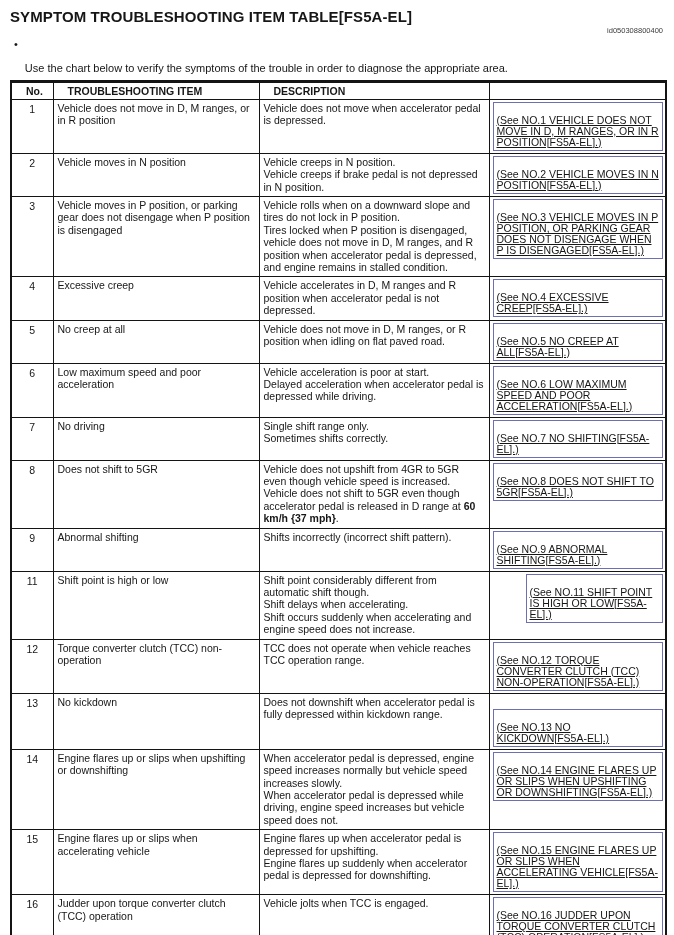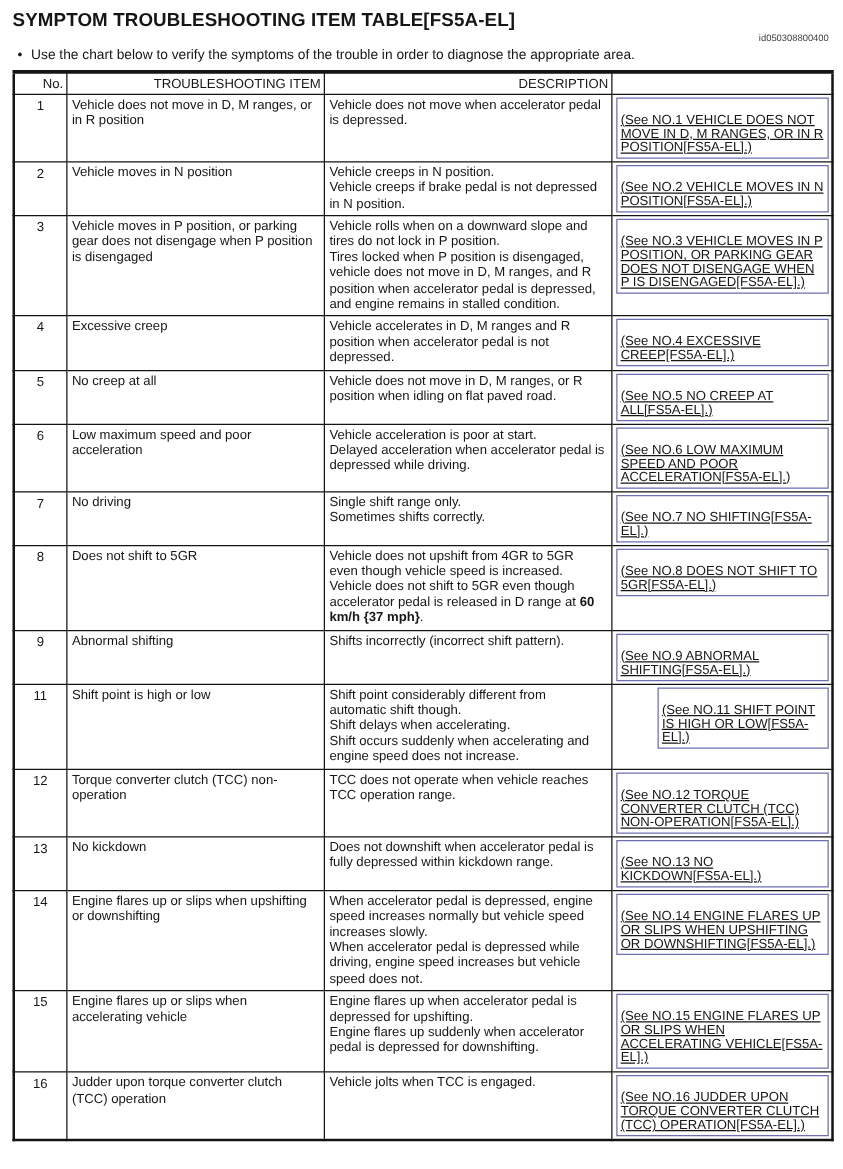--- a/index.html
+++ b/index.html
@@ -26,40 +26,40 @@
     margin: 2px 2px 0 0;
     line-height: 1;
   }
   .intro {
     display: flex;
     align-items: flex-start;
     font-size: 11px;
     margin: 3px 0 5px 4px;
   }
   .intro .bullet { margin-right: 7px; font-size: 11px; line-height: 1.2; }
-  .intro .intro-text { line-height: 1.2; }
+  .intro .intro-text { line-height: 1.2; margin-top: 24px; }
 
   table.symptom-table {
     border-collapse: collapse;
     width: 655px;
     table-layout: fixed;
     border: 2px solid #141414;
     border-top: 3px solid #141414;
   }
   col.c-no   { width: 42px;  }
   col.c-item { width: 206px; }
   col.c-desc { width: 230px; }
   col.c-ref  { width: 177px; }
 
   th {
     border: 1.5px solid #141414;
     font-size: 10.5px;
-    font-weight: normal;
-    text-align: right;
-    padding: 2px 2px;
+    font-weight: bold;
+    text-align: left;
+    padding: 2px 14px;
     line-height: 1.15;
   }
   td {
     border: 1.5px solid #141414;
     vertical-align: top;
     font-size: 10.5px;
     padding: 2px 4px 3px 4px;
     line-height: 12.4px;
   }
   td.cell-no { text-align: center; padding-top: 3px; }
@@ -195,21 +195,21 @@
             <div class="desc-line">TCC does not operate when vehicle reaches TCC operation range.</div>
           </td>
           <td class="cell-ref"><span class="ref-box" style="border-color: rgb(110, 110, 178);">(See NO.12 TORQUE CONVERTER CLUTCH (TCC) NON-OPERATION[FS5A-EL].)</span></td>
         </tr>
         <tr>
           <td class="cell-no">13</td>
           <td>No kickdown</td>
           <td>
             <div class="desc-line">Does not downshift when accelerator pedal is fully depressed within kickdown range.</div>
           </td>
-          <td class="cell-ref"><span class="ref-box" style="border-color: rgb(110, 110, 178);">(See NO.13 NO KICKDOWN[FS5A-EL].)</span></td>
+          <td class="cell-ref"><span class="ref-box" style="border-color: rgb(110, 110, 178); margin-top: 13px;">(See NO.13 NO KICKDOWN[FS5A-EL].)</span></td>
         </tr>
         <tr>
           <td class="cell-no">14</td>
           <td>Engine flares up or slips when upshifting or downshifting</td>
           <td>
             <div class="desc-line">When accelerator pedal is depressed, engine speed increases normally but vehicle speed increases slowly.</div>
             <div class="desc-line">When accelerator pedal is depressed while driving, engine speed increases but vehicle speed does not.</div>
           </td>
           <td class="cell-ref"><span class="ref-box" style="border-color: rgb(110, 110, 178);">(See NO.14 ENGINE FLARES UP OR SLIPS WHEN UPSHIFTING OR DOWNSHIFTING[FS5A-EL].)</span></td>
         </tr>

